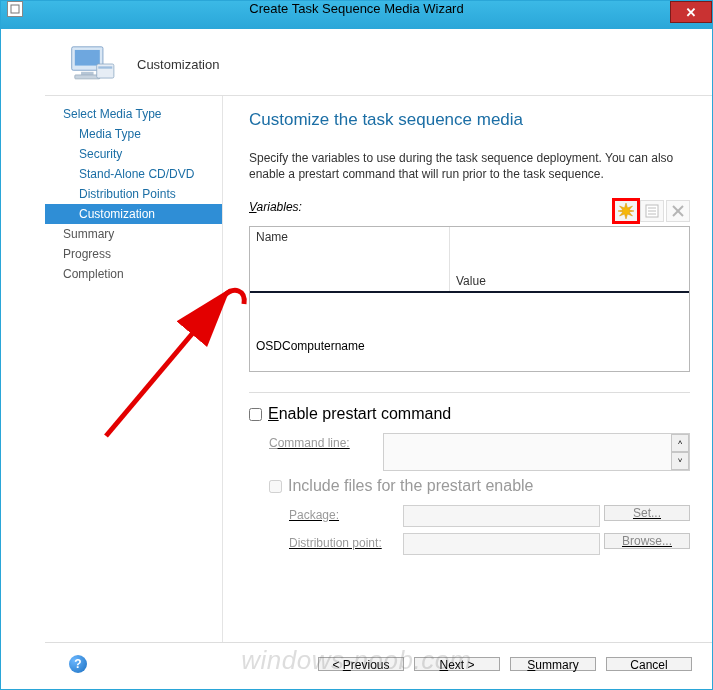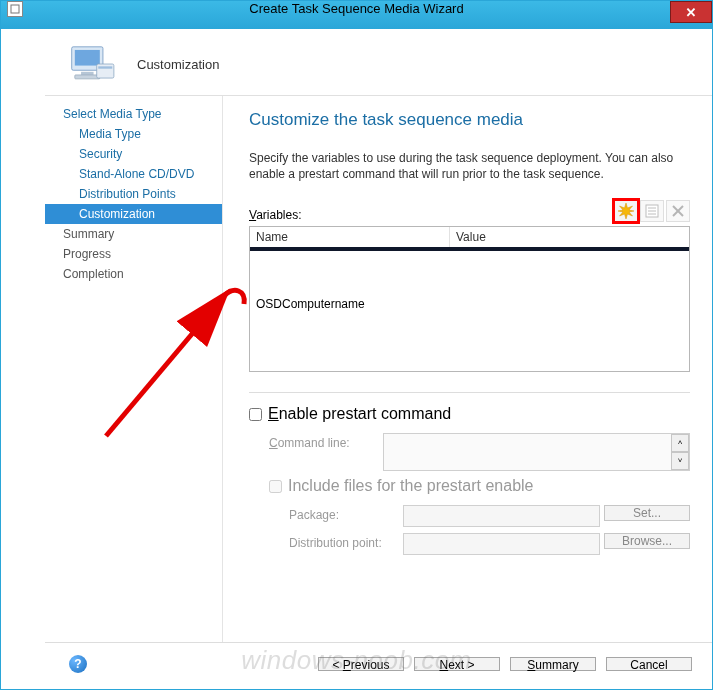--- a/index.html
+++ b/index.html
@@ -113,23 +113,24 @@
       margin-bottom: 20px;
     }
     .instruction {
       color: #333;
       font-size: 12px;
       line-height: 1.35;
       margin-bottom: 18px;
     }
     .var-row {
       display: flex;
-      align-items: flex-end;
+      align-items: flex-start;
       justify-content: space-between;
       margin-bottom: 4px;
+      font-style: italic;
     }
     .var-label {
       font-size: 12px;
       text-decoration: underline;
       text-decoration-color: transparent;
     }
     .var-label .accel { text-decoration: underline; }
     .toolbar {
       display: flex;
       gap: 2px;
@@ -150,30 +151,30 @@
       outline-offset: -1px;
     }
     .list {
       border: 1px solid #b7b7b7;
       height: 146px;
       background: #fff;
     }
     .list-header {
       display: flex;
       background: #fff;
-      border-bottom: 4px solid #0f172a;
+      border-bottom: 2px solid #0f172a;
     }
     .col-h {
       padding: 3px 6px;
       font-size: 12px;
       color: #333;
       border-right: 1px solid #e2e2e2;
     }
     .col-name { width: 200px; }
-    .col-value { flex: 1; border-right: none; }
+    .col-value { flex: 1; border-right: none; margin-top: 44px; }
     .list-row {
       display: flex;
     }
     .cell {
       padding: 2px 6px;
       font-size: 12px;
     }
     .cell.col-name { width: 200px; margin-top: 44px; }
     .cell.col-value { flex: 1; }
     .divider {
@@ -189,20 +190,21 @@
     .checkbox-row input[type=checkbox] {
       width: 13px; height: 13px;
     }
     .check-label { font-size: 16px; }
     .check-label.disabled { color: #9a9a9a; }
     .form-row {
       display: flex;
       align-items: flex-start;
       margin: 6px 0 6px 20px;
       gap: 4px;
+      text-decoration: underline;
     }
     .form-label {
       width: 110px;
       color: #9a9a9a;
       font-size: 12px;
       padding-top: 3px;
     }
     .cmd-box {
       flex: 1;
       height: 38px;

